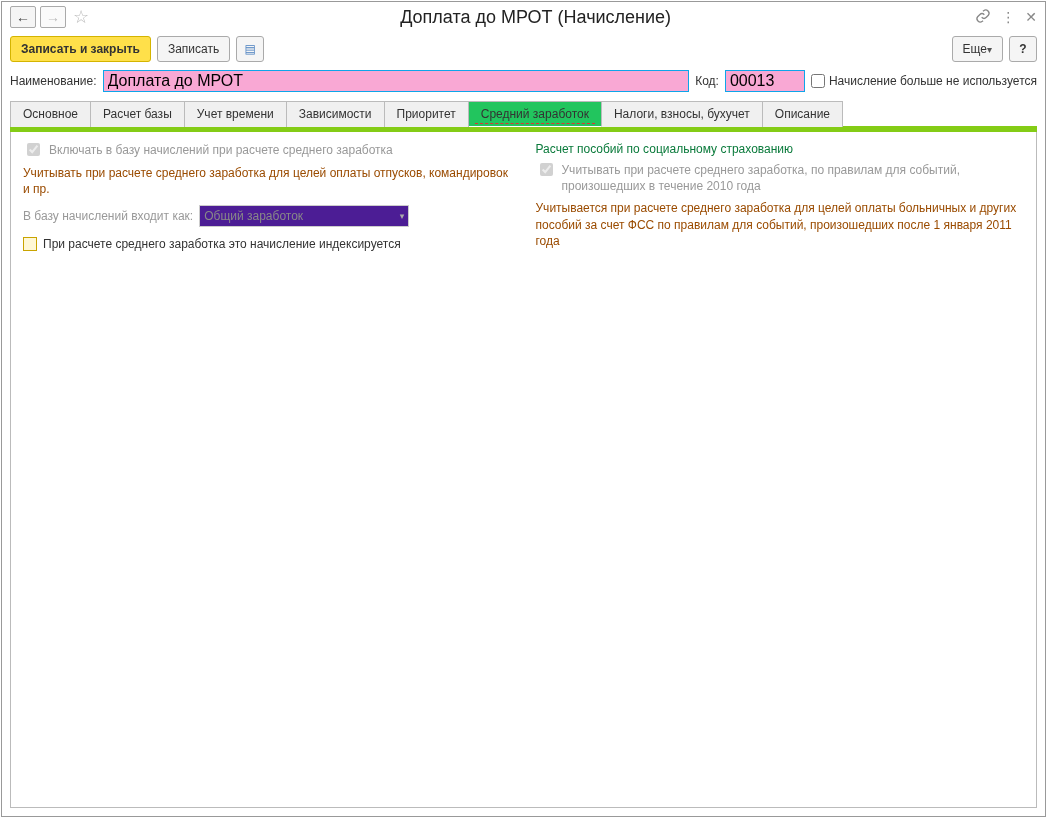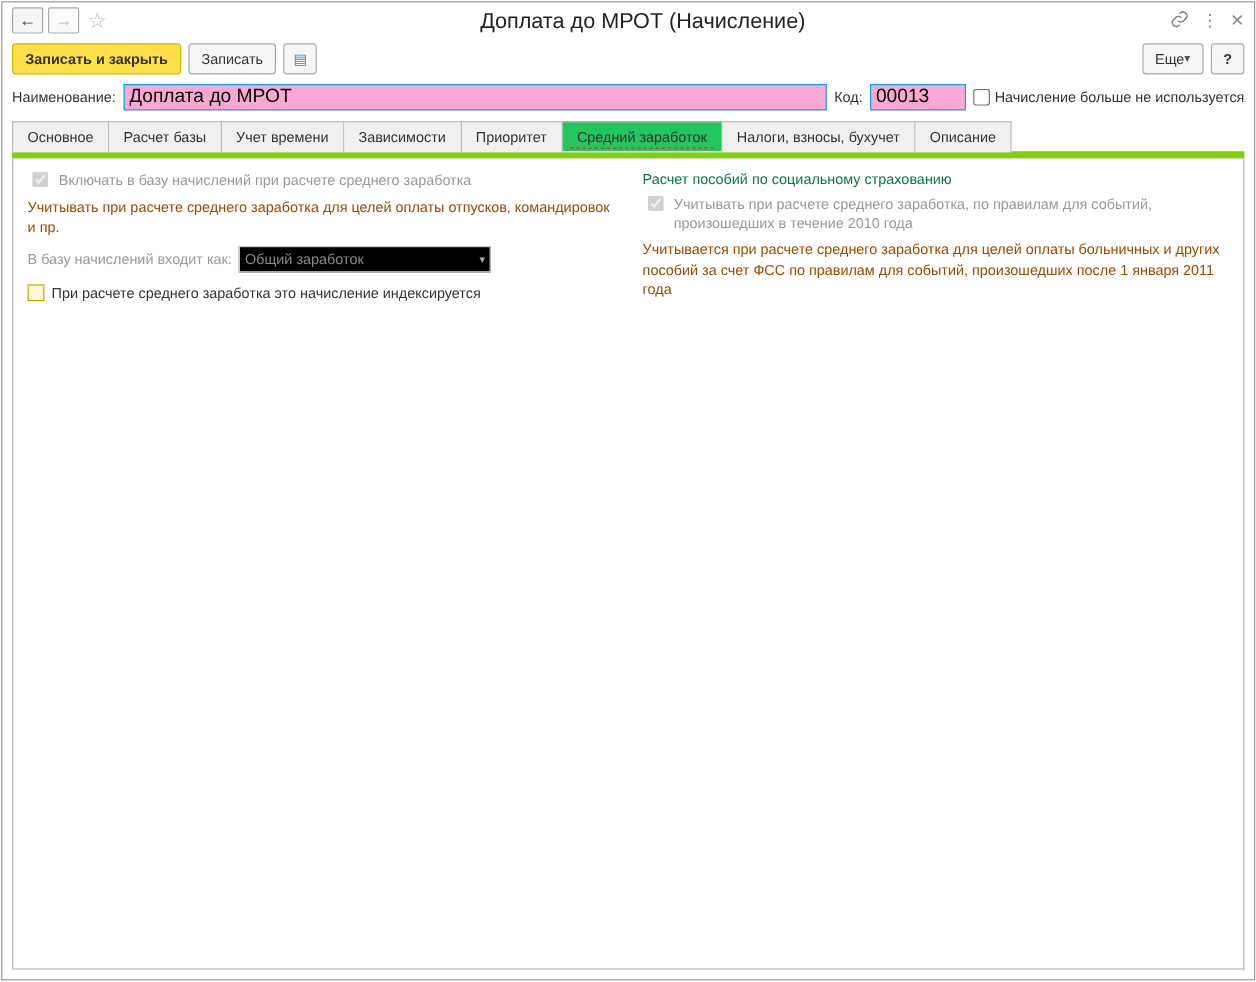--- a/index.html
+++ b/index.html
@@ -193,21 +193,21 @@
   }
   .combo {
     border: 1px solid #ccc;
     height: 22px;
     padding: 2px 4px;
     width: 210px;
     display: flex;
     align-items: center;
     justify-content: space-between;
     color: #888;
-    background:#000000;
+    background:#4c1d95;
   }
   .combo::after { content: "▾"; font-size: 9px; color:#aaa; margin-left:6px;}
   .yellow-check {
     display:flex;
     align-items:center;
     gap:6px;
   }
   .yellow-check .box {
     width:14px; height:14px;
     border:1px solid #c9a400;

